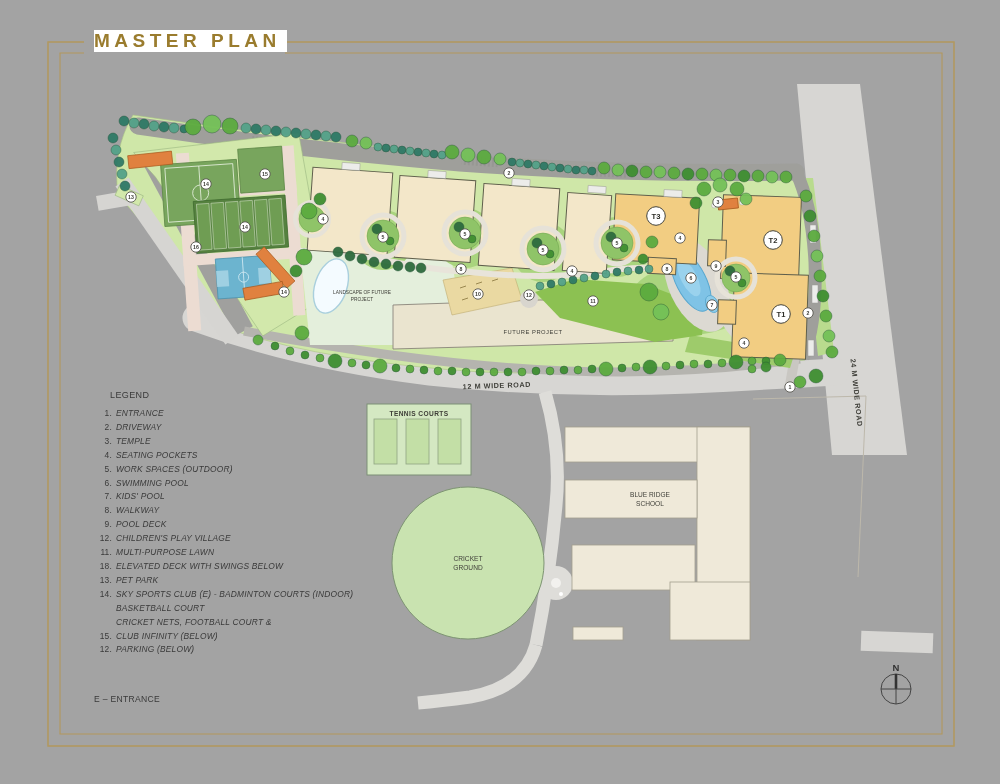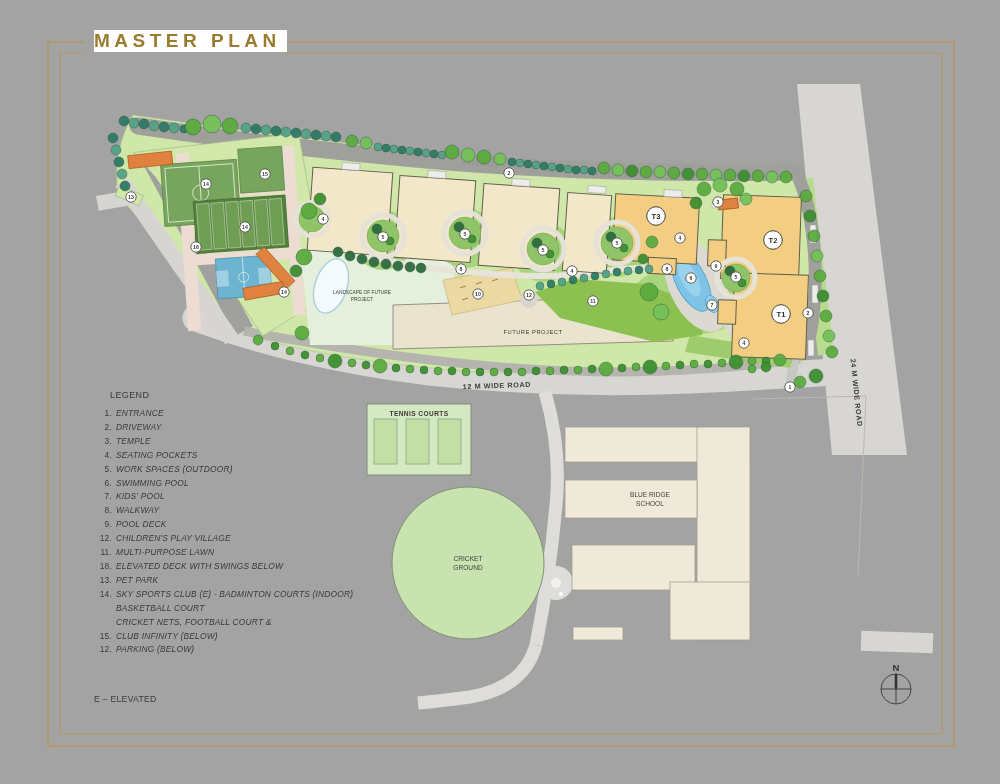--- a/index.html
+++ b/index.html
@@ -606,14 +606,14 @@
         <div class="lrow">
           <span class="lnum">15.</span>
           <span class="ltxt">CLUB INFINITY (BELOW)</span>
         </div>
         <div class="lrow">
           <span class="lnum">12.</span>
           <span class="ltxt">PARKING (BELOW)</span>
         </div>
       </div>
   </div>
-  <div class="note">E – ELEVATED</div>
+  <div class="note">E – ENTRANCE</div>
 </div>
 
 </body></html>

